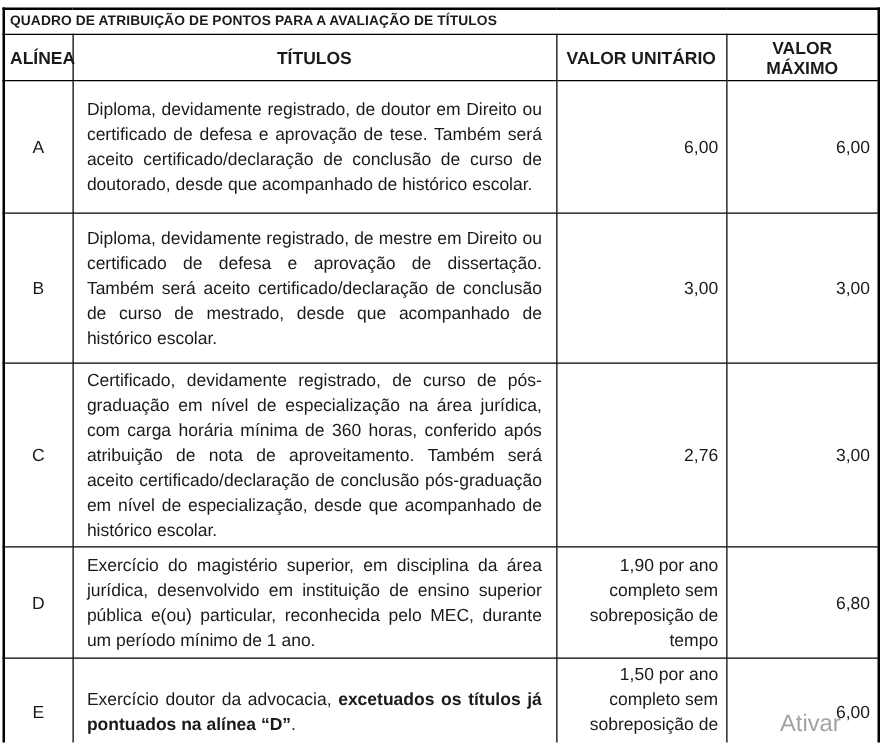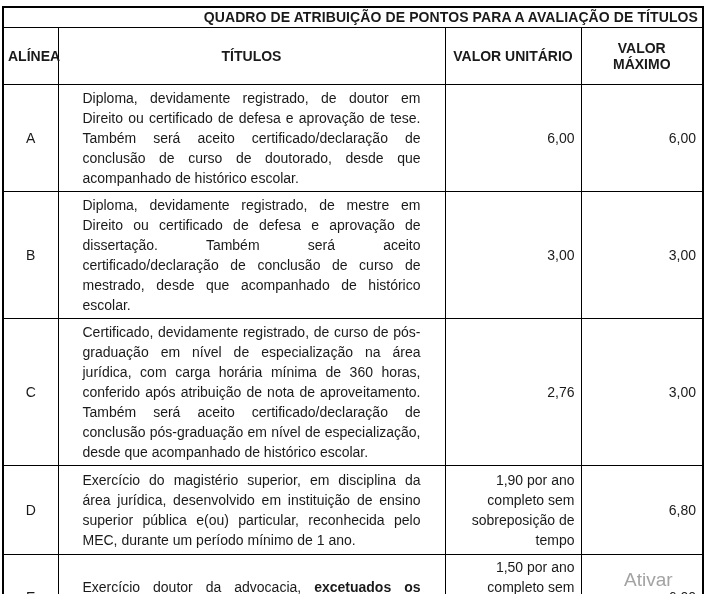--- a/index.html
+++ b/index.html
@@ -21,42 +21,42 @@
     border: 2px solid #000;
   }
   table.quadro td, table.quadro th {
     border: 1px solid #000;
     vertical-align: middle;
     font-size: 14px;
   }
 
   tr.title-row td {
     height: 20px;
-    text-align: right;
+    text-align: left;
     font-weight: bold;
-    font-size: 14px;
+    font-size: 11px;
     padding: 1px 4px;
     letter-spacing: 0.1px;
   }
   tr.header-row th {
     height: 34px;
     text-align: center;
     font-weight: bold;
-    padding: 12px 4px;
+    padding: 2px 4px;
     white-space: pre-line;
     line-height: 16px;
   }
 
   td.cell-alinea {
     text-align: center;
     font-size: 14.5px;
   }
   td.cell-titulo {
     text-align: justify;
-    padding: 3px 24px;
+    padding: 3px 11px;
     line-height: 20px;
     font-size: 14.5px;
   }
   td.cell-titulo b { font-weight: bold; }
   td.cell-unit, td.cell-max {
     text-align: right;
     padding: 2px 6px;
     line-height: 20px;
     font-size: 14.5px;
   }

